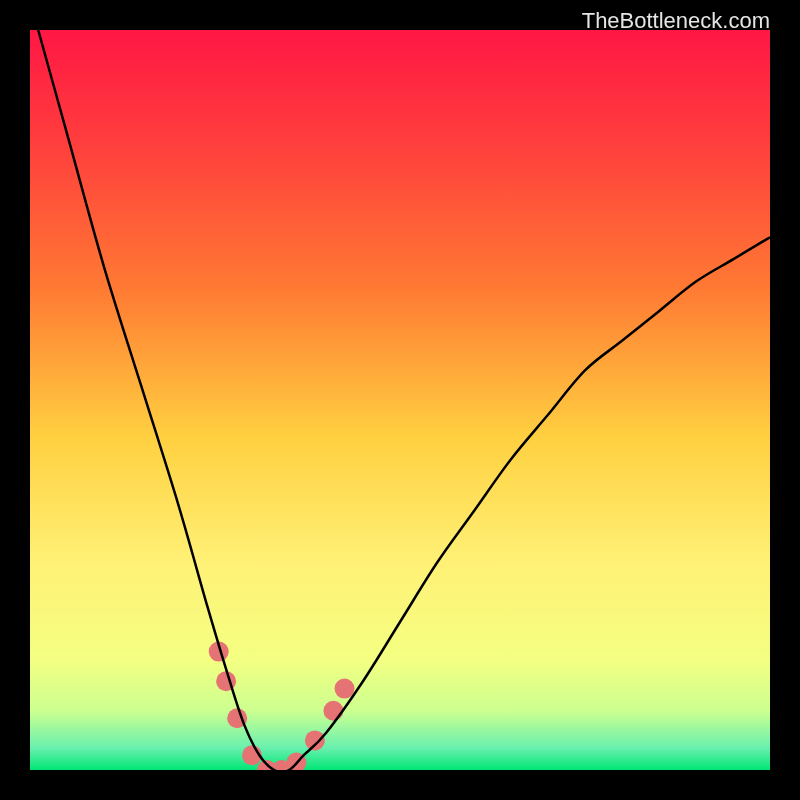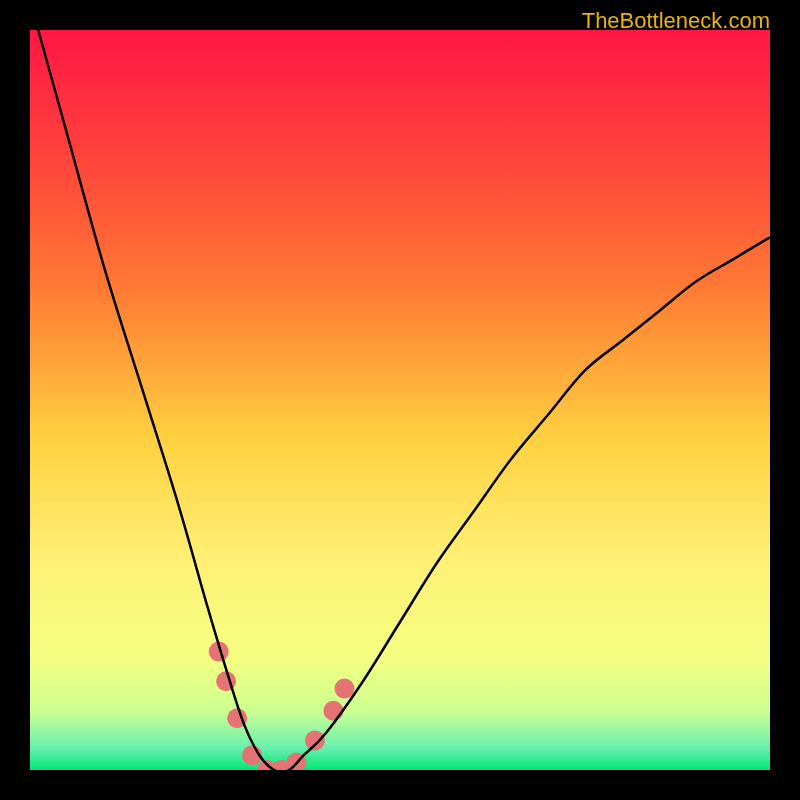--- a/index.html
+++ b/index.html
@@ -28,21 +28,21 @@
     position: absolute;
     left: 0;
     top: 0;
     width: 100%;
     height: 100%;
   }
   .watermark {
     position: absolute;
     top: 8px;
     right: 30px;
-    color: #eab308;
+    color: #e5e5e5;
     font-size: 22px;
     font-weight: 500;
     z-index: 10;
   }
   svg.curve-layer {
     position: absolute;
     left: 0;
     top: 0;
     width: 100%;
     height: 100%;

